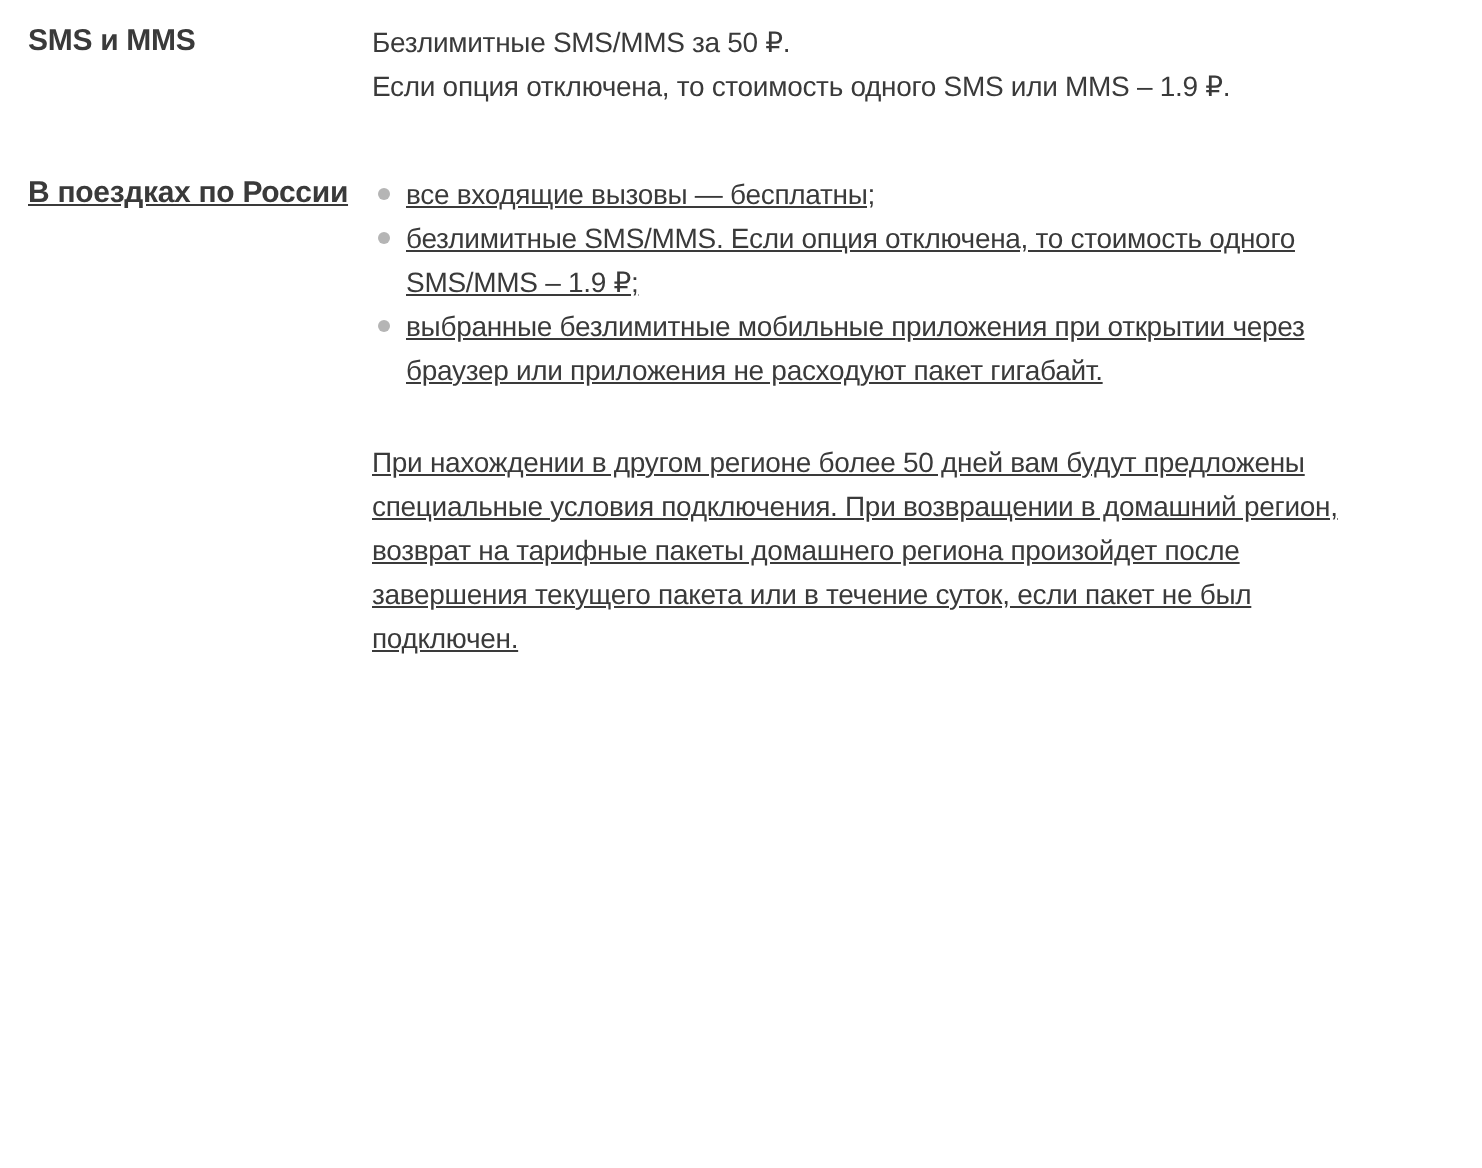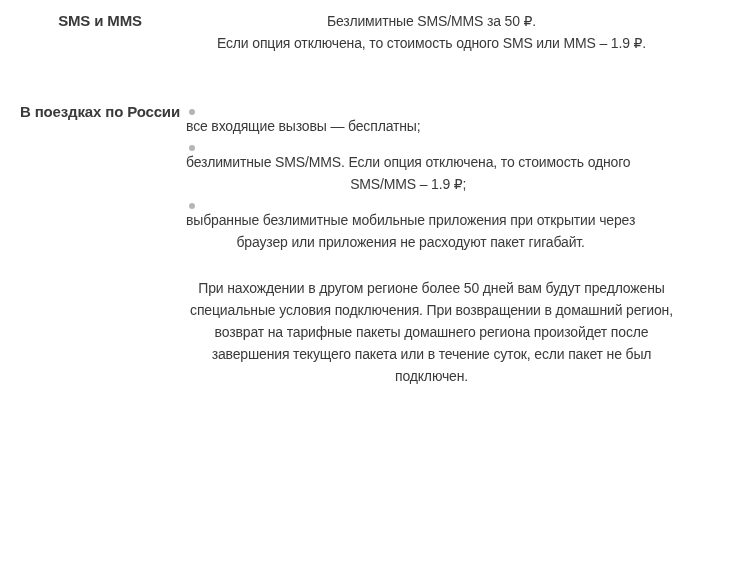--- a/index.html
+++ b/index.html
@@ -15,37 +15,36 @@
     font-family:"Liberation Sans","DejaVu Sans",sans-serif;
     font-size:14px;
     line-height:22px;
     letter-spacing:-0.15px;
     overflow:hidden;
   }
   .page{
     box-sizing:border-box;
     width:677px;height:584px;
     padding:10px 0 0 14px;
-    text-align:center;
   }
   .row{display:flex;align-items:flex-start;}
-  .row + .row{margin-top:47px;}
+  .row + .row{margin-top:32px;text-decoration:underline;}
   .label{
     flex:0 0 172px;
     width:172px;
     font-size:15px;
     font-weight:bold;
     line-height:22px;
   }
   .content{flex:1;max-width:548px;}
   p.para{margin:0;white-space:pre-line;}
   p.para.gap-before{margin-top:27px;}
   p.para.outro{margin-top:24px;}
   ul.bullets{list-style:none;margin:0;padding:0;}
-  ul.bullets li{display:flex;align-items:flex-start;flex-direction:column;}
+  ul.bullets li{display:flex;align-items:flex-start;}
   .dot{
     flex:0 0 6px;
     width:6px;height:6px;
     border-radius:50%;
     background:var(--bullet-dot);
     margin:8px 8px 0 3px;
   }
   .li-text{white-space:pre-line;flex:1;}
 </style>
 </head>

